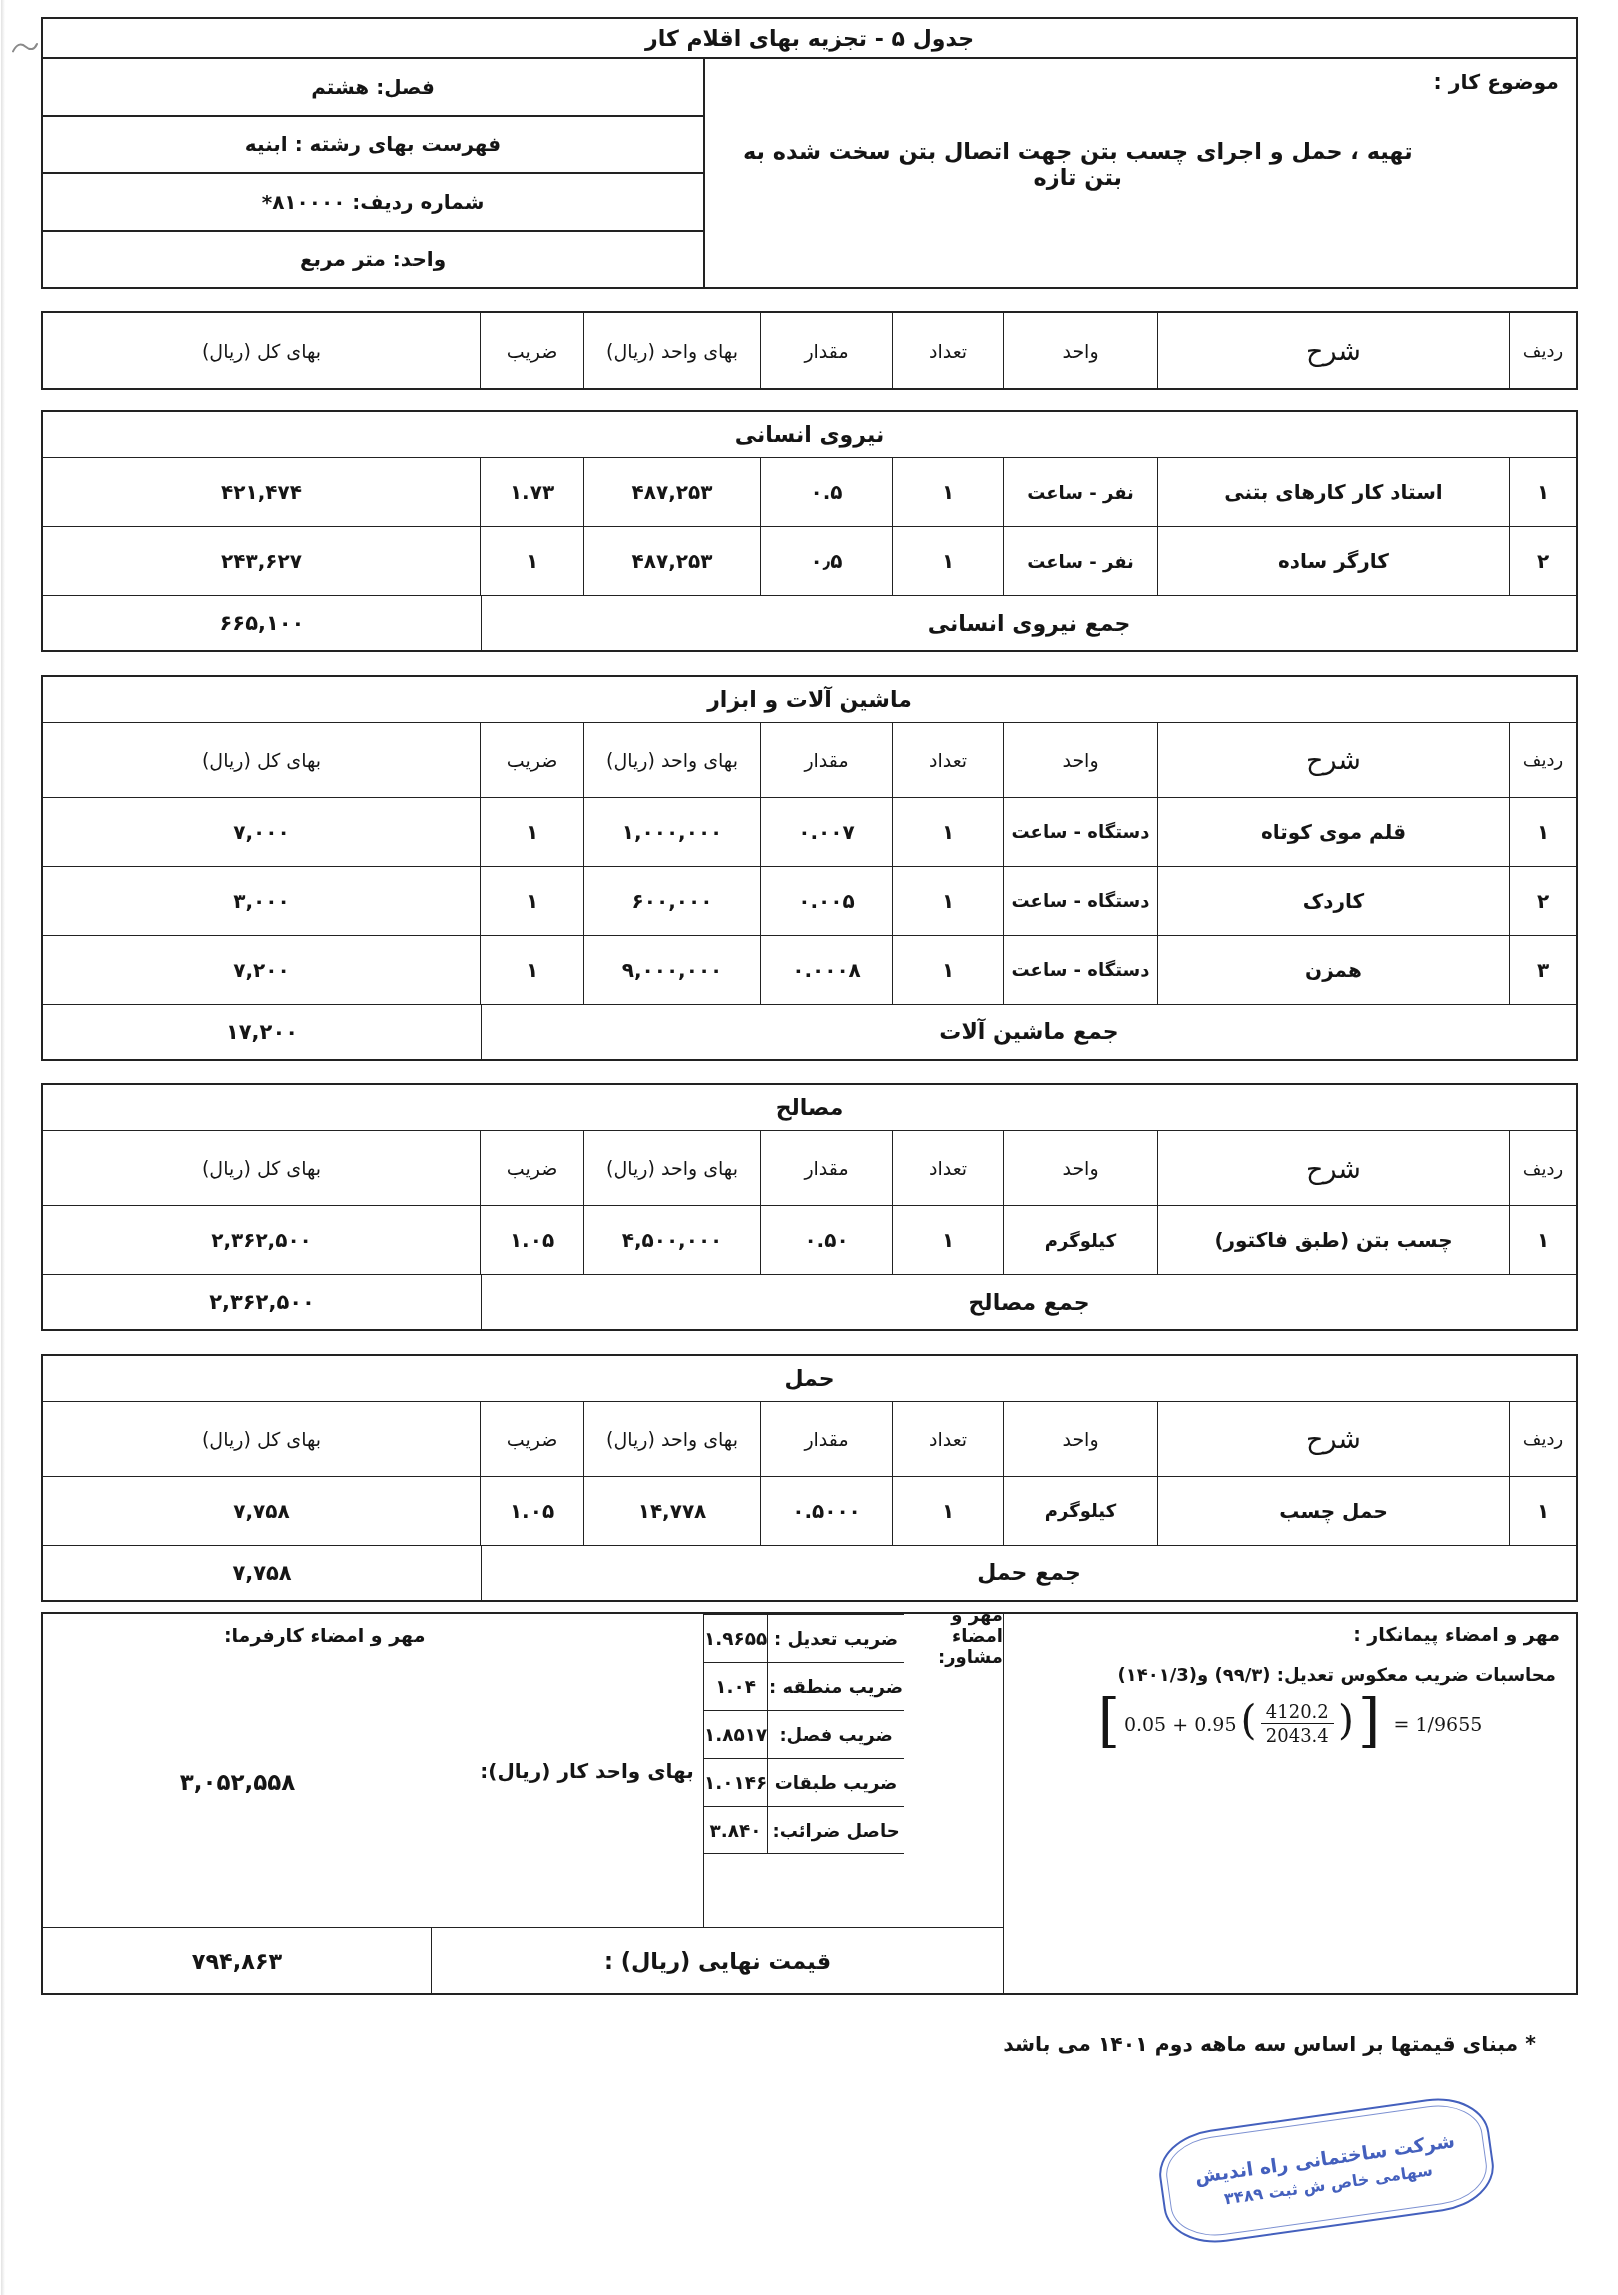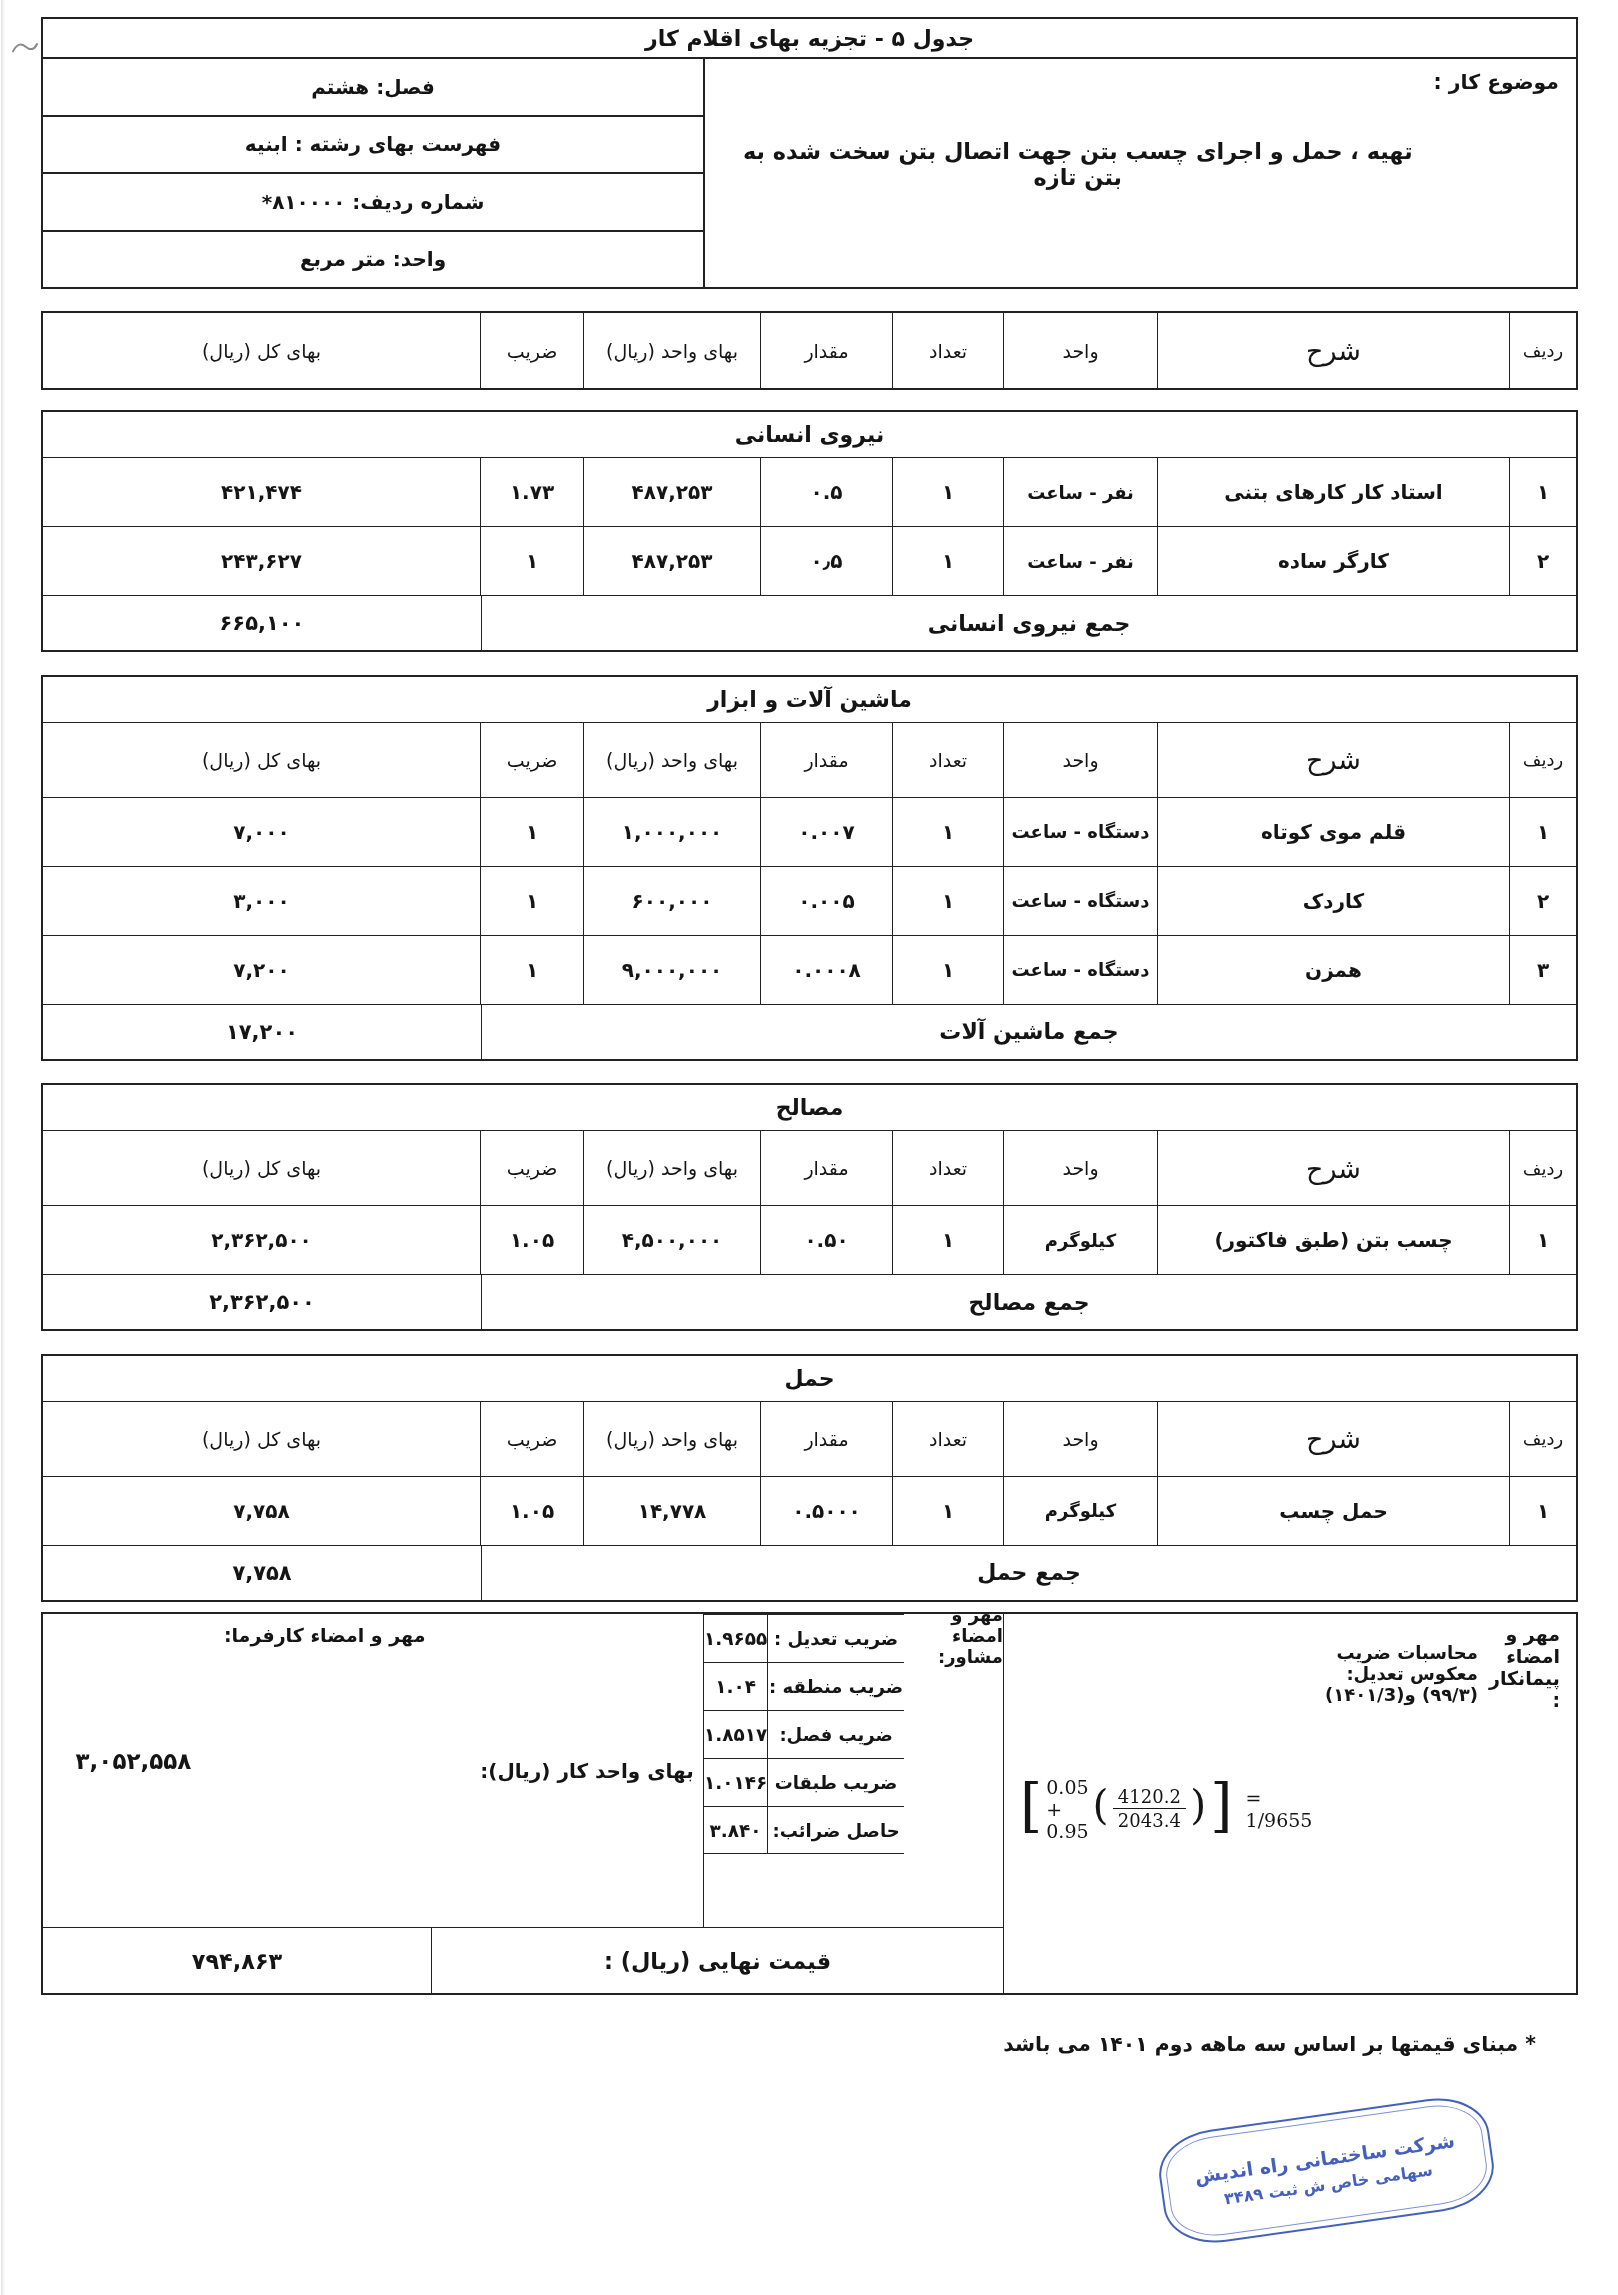--- a/index.html
+++ b/index.html
@@ -59,21 +59,21 @@
     font-size:22px; font-weight:700; }
 
   .sumrow{ display:grid; grid-template-columns:1094px 1fr; height:55px; }
   .sum-label{ font-size:22px; font-weight:700; }
   .sum-value{ font-size:21px; font-weight:700; }
 
   .num{ direction:ltr; }
 
   .footer-block{ margin-top:10.5px; height:383px; display:flex; }
   .contractor-cell{ width:573px; border-left:1.6px solid var(--line);
-    padding:9.2px 16px; display:flex; }
+    padding:9.2px 16px; display:flex; flex-direction:column; }
   .contractor-caption{ text-align:right; font-size:19px; font-weight:600; }
   .calc-note{ margin-top:18.4px; text-align:right; font-size:18px; font-weight:600; padding-right:4px; }
   .formula{ margin-top:10.5px; display:flex; align-items:center; justify-content:center;
     gap:4px; font-size:19px; direction:ltr; font-family:"DejaVu Serif", serif; }
   .bracket{ font-size:57px; font-weight:400; line-height:1; transform:translateY(-3.3px); }
   .paren{ font-size:41px; font-weight:400; line-height:1; transform:translateY(-2.6px); }
   .frac{ display:flex; flex-direction:column; align-items:center; font-size:18px; line-height:1.3;justify-content:space-between; }
   .ftop{ border-bottom:1.3px solid var(--ink); padding:0 5.3px; }
   .fres{ margin-left:9.2px; }
 
@@ -85,21 +85,21 @@
   .coef-rows{ border-left:1.6px solid var(--line); }
   .coef-row{ height:48px; display:flex; border-top:1.6px solid var(--line); }
   .coef-row:last-child{ border-bottom:1.6px solid var(--line); }
   .coef-label{ width:137px; display:flex; align-items:center; justify-content:center;
     font-size:18px; font-weight:600; border-left:1.6px solid var(--line); text-align:center; }
   .coef-value{ flex:1; display:flex; align-items:center; justify-content:center;
     font-size:18.4px; font-weight:600; direction:ltr; }
   .mid-col{ width:271px; display:flex; align-items:center; justify-content:flex-start;
     padding-right:9.2px; }
   .unit-price-label{ font-size:20px; font-weight:700; }
-  .value-col{ flex:1; display:flex; }
+  .value-col{ flex:1; display:flex; flex-direction:column; }
   .employer-caption{ height:42px; display:flex; align-items:center; justify-content:flex-start;
     padding-right:6.6px; font-size:19px; font-weight:600; }
   .big-value{ flex:1; display:flex; align-items:center; justify-content:center;
     font-size:23px; font-weight:700; padding-bottom:20px; }
   .final-row{ height:66px; border-top:1.6px solid var(--line); display:grid;
     grid-template-columns:572px 1fr; }
   .final-label{ display:flex; align-items:center; justify-content:center;
     font-size:22.4px; font-weight:700; border-left:1.6px solid var(--line); }
   .final-value{ display:flex; align-items:center; justify-content:center;
     font-size:22.4px; font-weight:700; }

